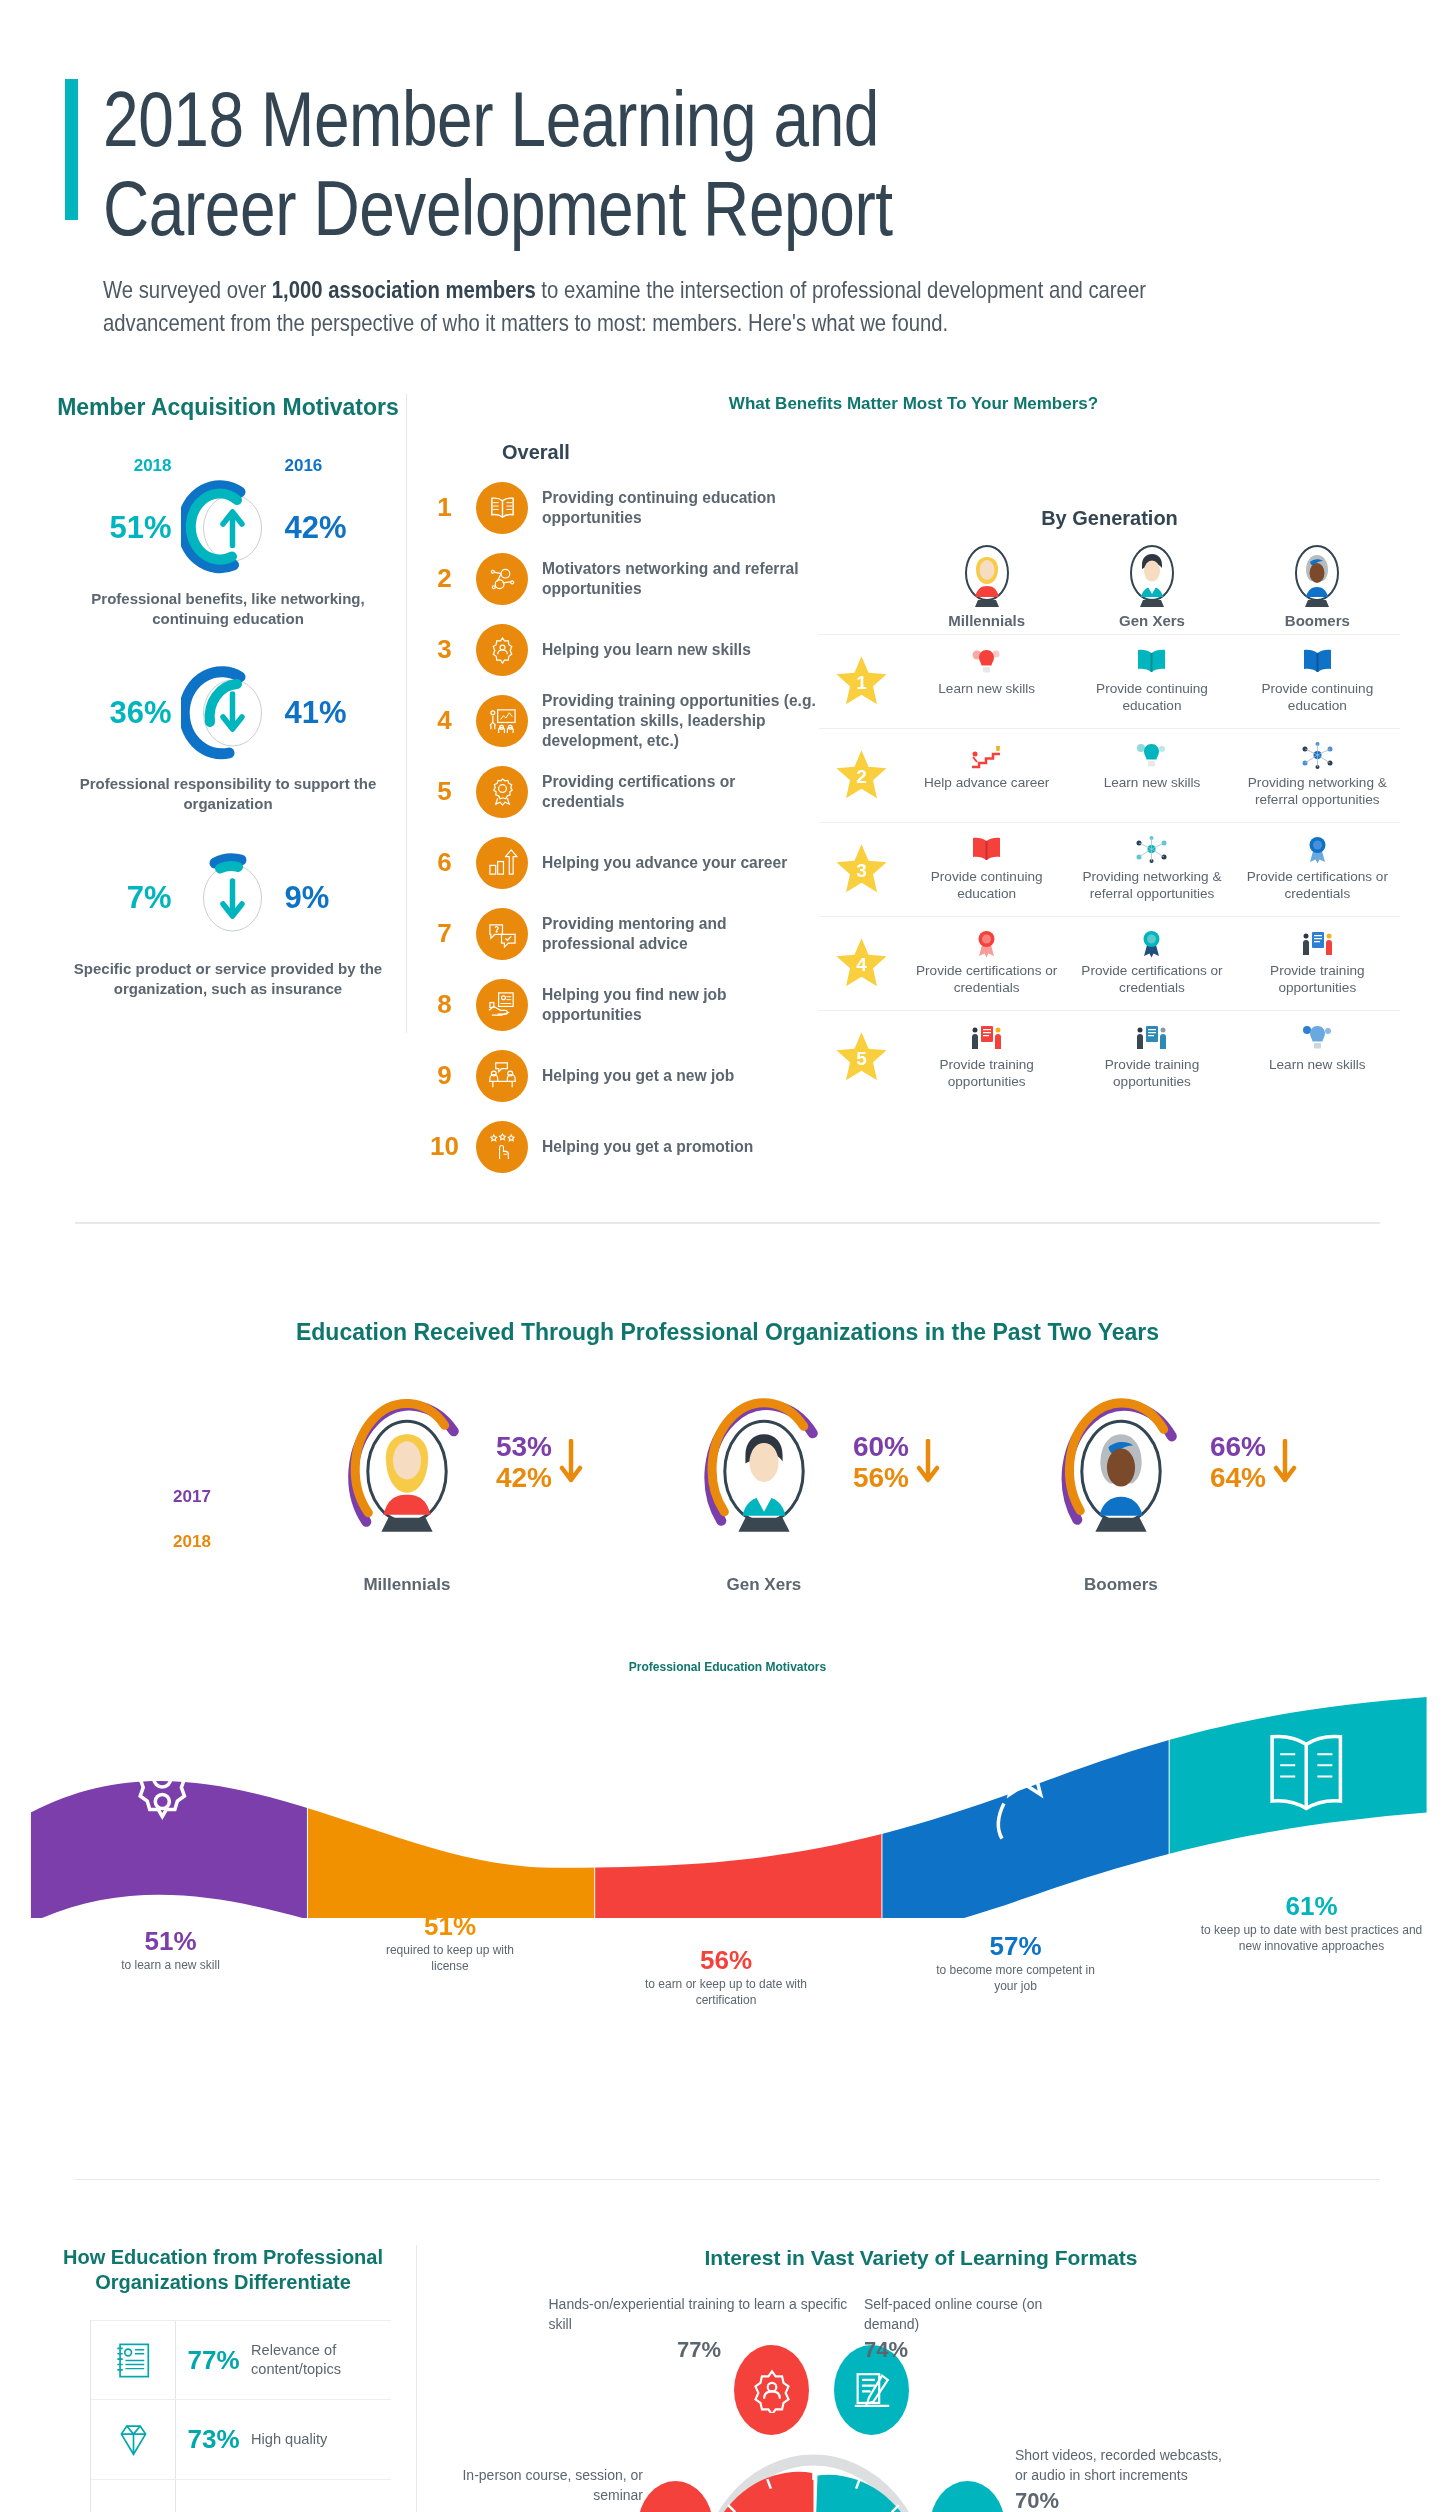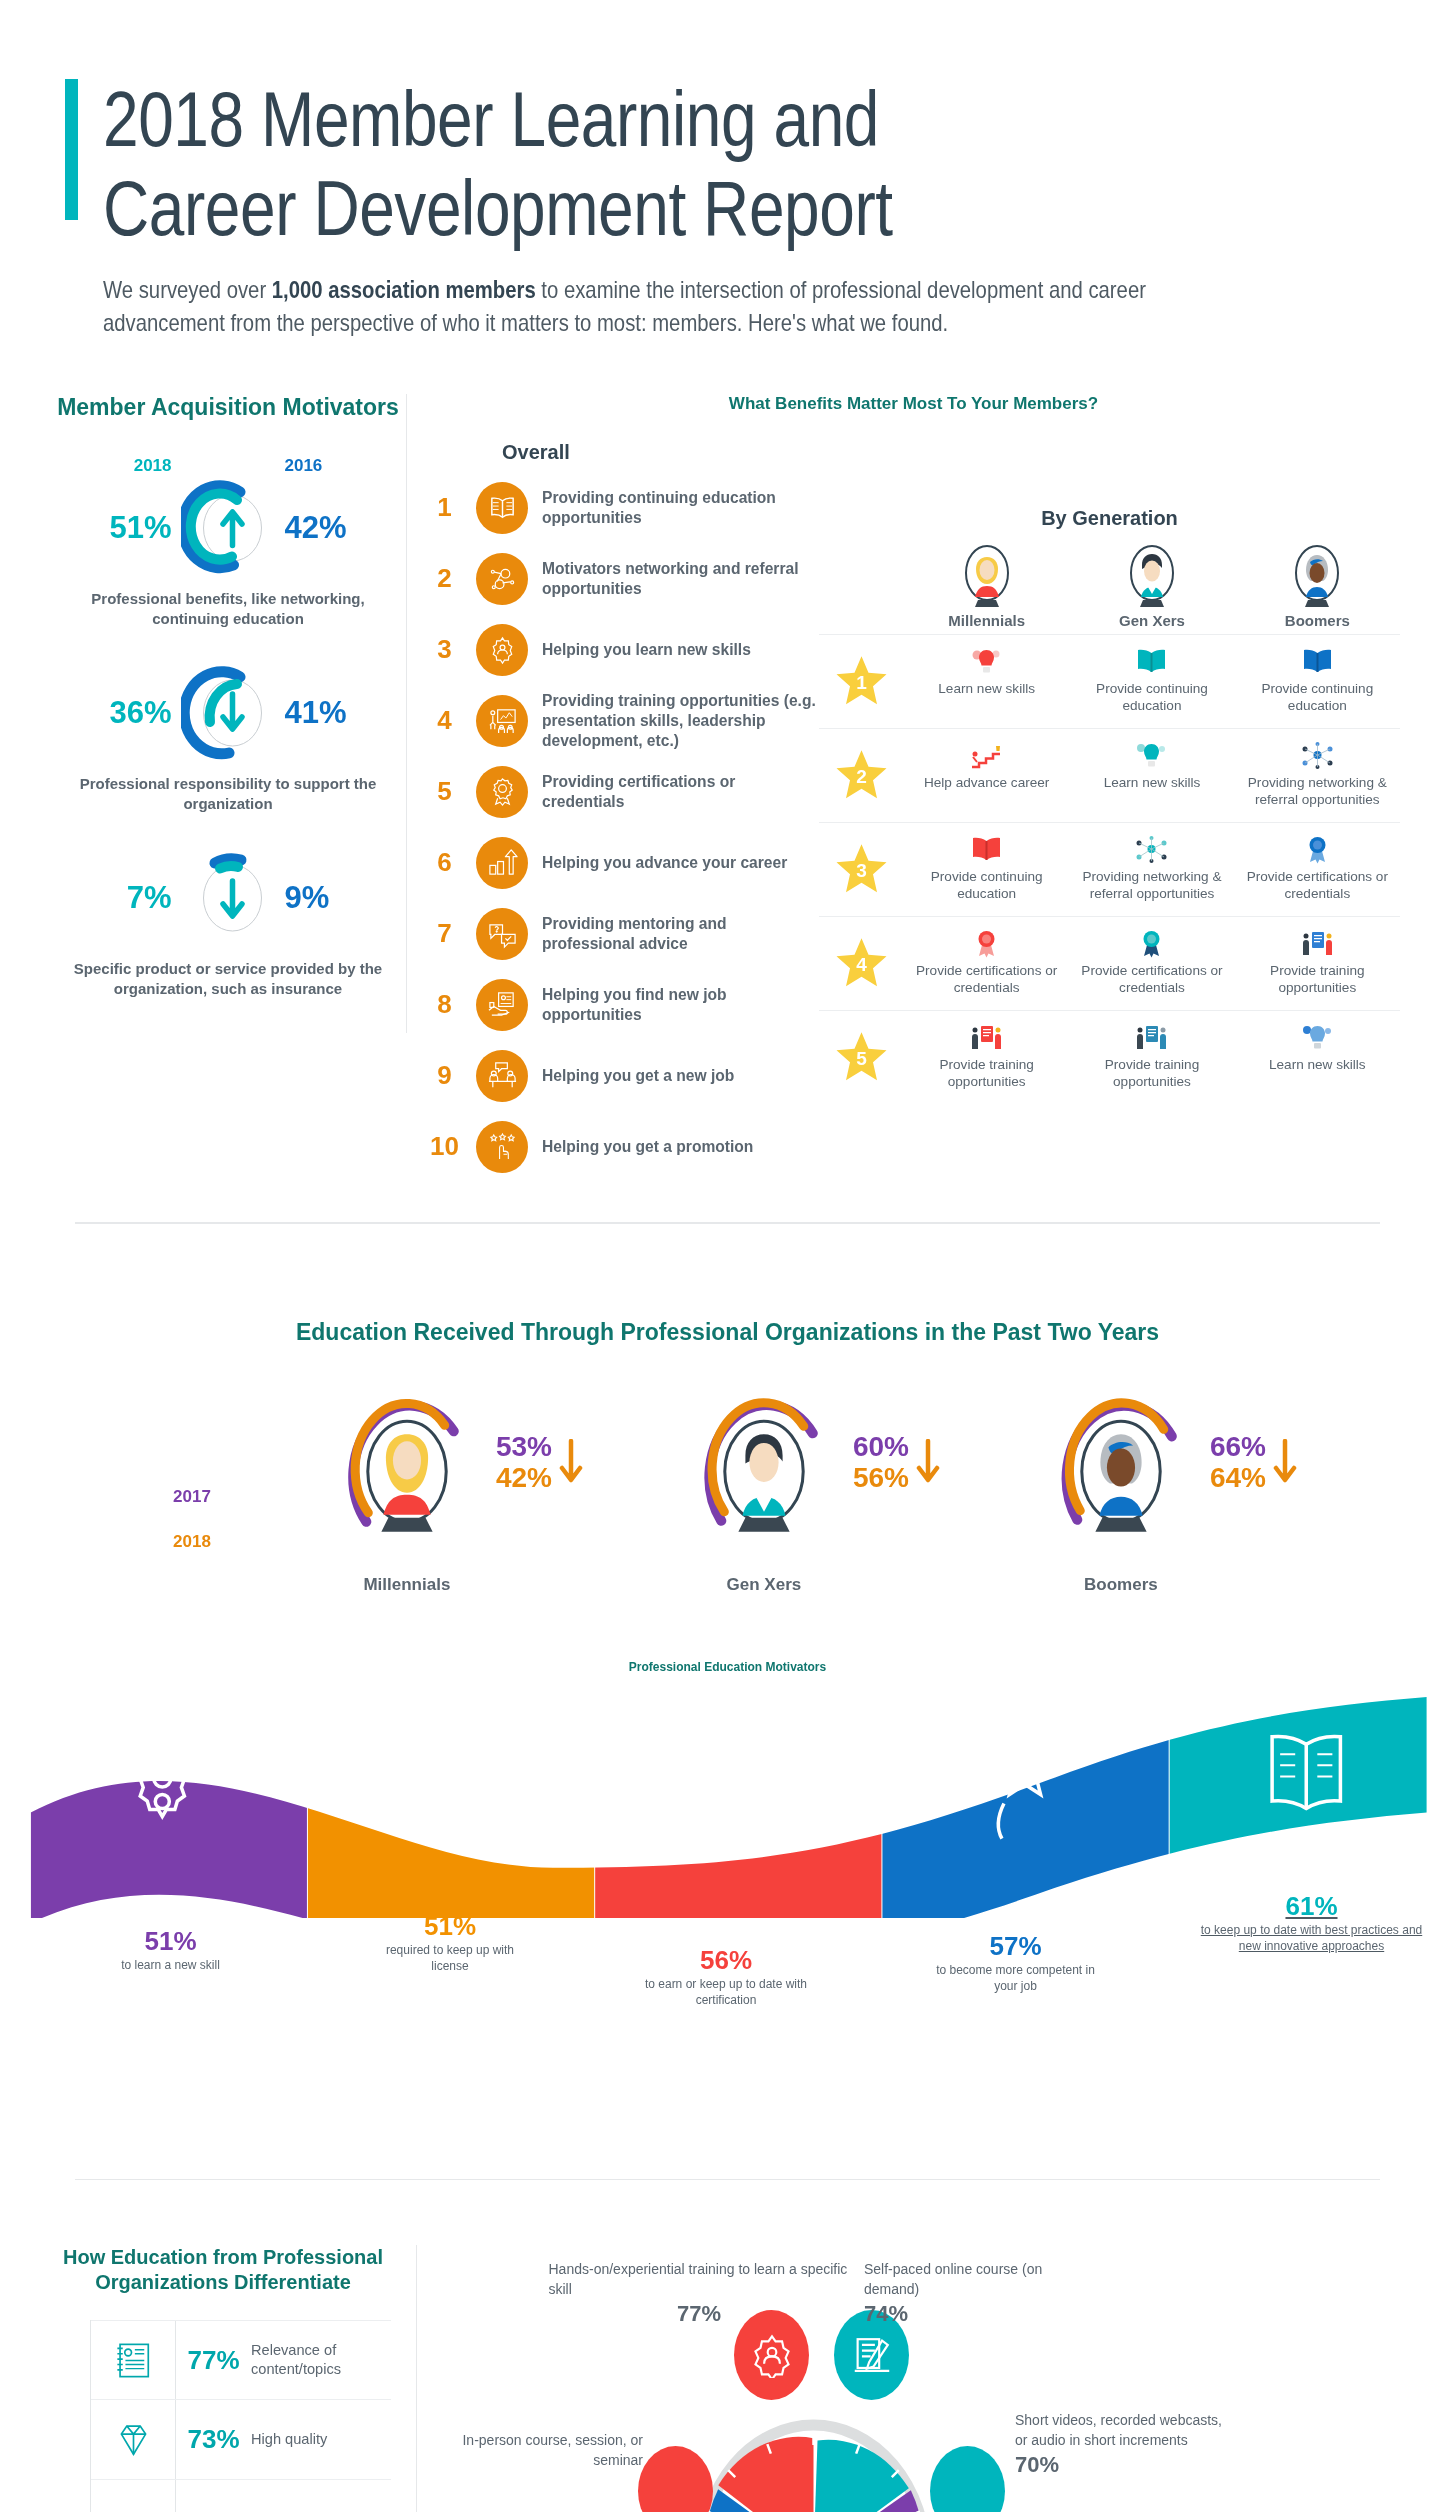--- a/index.html
+++ b/index.html
@@ -711,21 +711,21 @@
         <div class="rib-txt">required to keep up with license</div>
       </div>
       <div class="rib-lab" style="left:643px; top:-21px; width:166px;">
         <div class="rib-pct" style="color:#f5413c">56%</div>
         <div class="rib-txt">to earn or keep up to date with certification</div>
       </div>
       <div class="rib-lab" style="left:930px; top:-35px; width:171px;">
         <div class="rib-pct" style="color:#0e72c6">57%</div>
         <div class="rib-txt">to become more competent in your job</div>
       </div>
-      <div class="rib-lab" style="left:1196px; top:-75px; width:231px;text-decoration:underline;">
+      <div class="rib-lab" style="left:1196px; top:-75px; width:231px;">
         <div class="rib-pct" style="color:#00b5bd">61%</div>
         <div class="rib-txt">to keep up to date with best practices and new innovative approaches</div>
       </div>
     </div>
   </div>
 
   <div class="hr-rule" style="margin-top:60px"></div>
 
   <div class="mid-wrap">
     <div class="diff-col">
@@ -758,20 +758,21 @@
 
         <div class="diff-item">
           <div class="diff-ico"></div>
 
         </div>
 
       </div>
     </div>
 
     <div class="fmt-col">
+      <div class="sec-title">Interest in Vast Variety of Learning Formats</div>
       <div class="fmt-stage">
 
         <svg style="position:absolute; left:281px; top:173px;" width="241" height="281" viewBox="0 0 480 560">
           <ellipse cx="240" cy="280" rx="224" ry="266" fill="none" stroke="#dcdedf" stroke-width="22"></ellipse>
           <g transform="translate(240,280)">
             <path d="M0 0 L0 -235 A195 235 0 0 0 -186 -143 Z" fill="#f5413c" transform="scale(1.02)"></path>
             <path d="M0 0 L8 -235 A200 240 0 0 1 190 -140 Z" fill="#00b5bd"></path>
             <path d="M0 0 L-190 -138 A200 240 0 0 0 -118 190 Z" fill="#0e72c6"></path>
             <path d="M0 0 L194 -136 A200 240 0 0 1 122 190 Z" fill="#7b3eab"></path>
             <path d="M0 0 L-114 196 A200 240 0 0 0 118 196 Z" fill="#e98a0c"></path>

